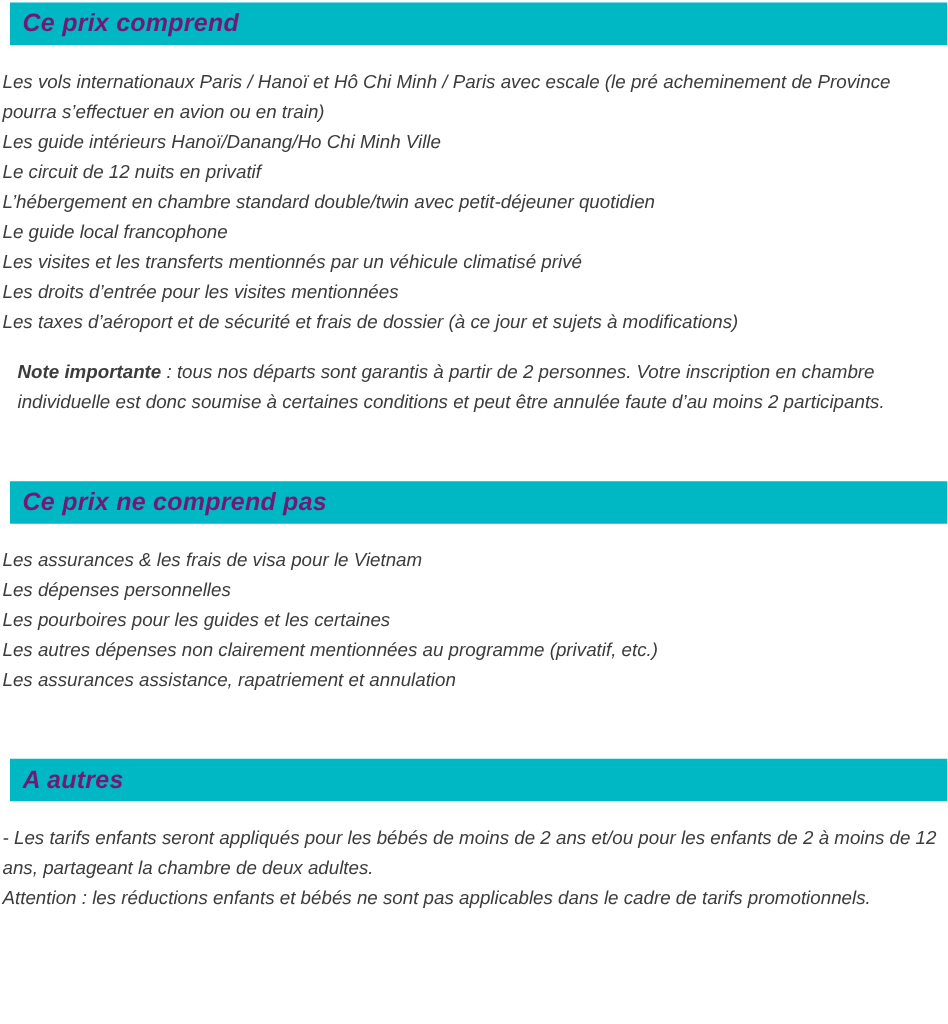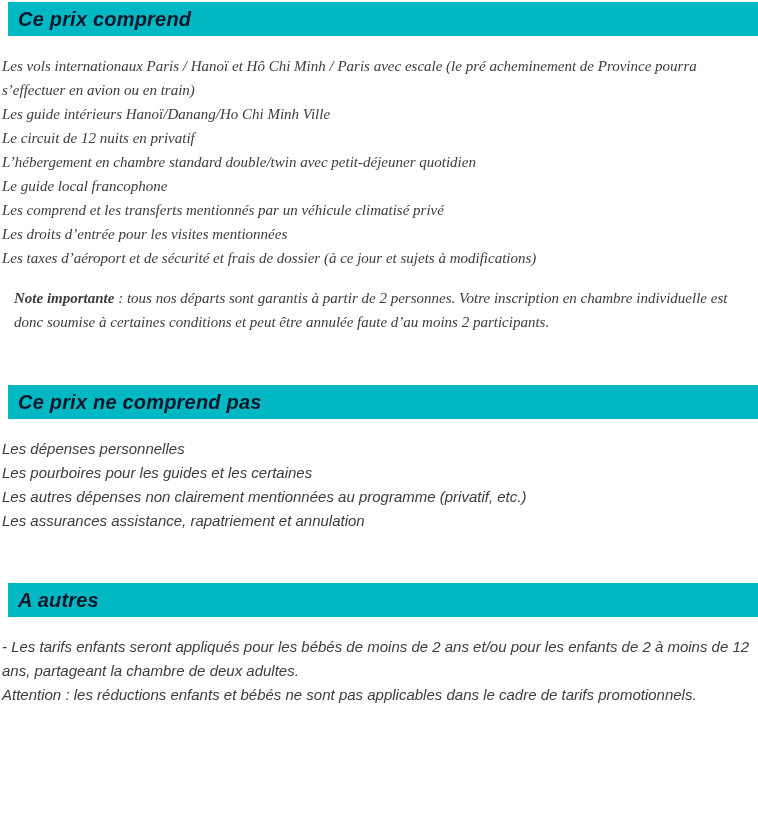--- a/index.html
+++ b/index.html
@@ -16,66 +16,67 @@
   .page { padding-top: 2px; }
   .section-header {
     margin-left: 8px;
     height: 34px;
     background: #00b8c4;
     display: flex;
     align-items: center;
     padding-left: 10px;
   }
   .section-title {
-    color: #0f172a;
+    color: #701a75;
     font-size: 20px;
     font-weight: 700;
     font-style: italic;
     letter-spacing: 0.2px;
     white-space: nowrap;
   }
   .section-body {
     padding: 18px 8px 0 2px;
     font-size: 15px;
     line-height: 24px;
   }
   .line { margin: 0; }
   .note { margin: 16px 0 0 12px; }
   .note-label { font-weight: 700; }
-  .section-1 .section-body { padding-bottom: 51px; font-family: Liberation Serif, serif; }
+  .section-1 .section-body { padding-bottom: 51px; }
   .section-2 .section-body { padding-bottom: 50px; }
   .section-3 .section-body { padding-bottom: 13px; }
 </style>
 </head>
 <body>
 
 <div class="page">
 
   <div class="section section-1">
     <div class="section-header">
       <span class="section-title">Ce prix comprend</span>
     </div>
     <div class="section-body">
       <p class="line">Les vols internationaux Paris / Hanoï et Hô Chi Minh / Paris avec escale (le pré acheminement de Province pourra s’effectuer en avion ou en train)</p>
       <p class="line">Les guide intérieurs Hanoï/Danang/Ho Chi Minh Ville</p>
       <p class="line">Le circuit de 12 nuits en privatif</p>
       <p class="line">L’hébergement en chambre standard double/twin avec petit-déjeuner quotidien</p>
       <p class="line">Le guide local francophone</p>
-      <p class="line">Les comprend et les transferts mentionnés par un véhicule climatisé privé</p>
+      <p class="line">Les visites et les transferts mentionnés par un véhicule climatisé privé</p>
       <p class="line">Les droits d’entrée pour les visites mentionnées</p>
       <p class="line">Les taxes d’aéroport et de sécurité et frais de dossier (à ce jour et sujets à modifications)</p>
       <p class="note"><span class="note-label">Note importante</span><span> : tous nos départs sont garantis à partir de 2 personnes. Votre inscription en chambre individuelle est donc soumise à certaines conditions et peut être annulée faute d’au moins 2 participants.</span></p>
     </div>
   </div>
 
   <div class="section section-2">
     <div class="section-header">
       <span class="section-title">Ce prix ne comprend pas</span>
     </div>
     <div class="section-body">
+      <p class="line">Les assurances &amp; les frais de visa pour le Vietnam</p>
       <p class="line">Les dépenses personnelles</p>
       <p class="line">Les pourboires pour les guides et les certaines</p>
       <p class="line">Les autres dépenses non clairement mentionnées au programme (privatif, etc.)</p>
       <p class="line">Les assurances assistance, rapatriement et annulation</p>
     </div>
   </div>
 
   <div class="section section-3">
     <div class="section-header">
       <span class="section-title">A autres</span>

